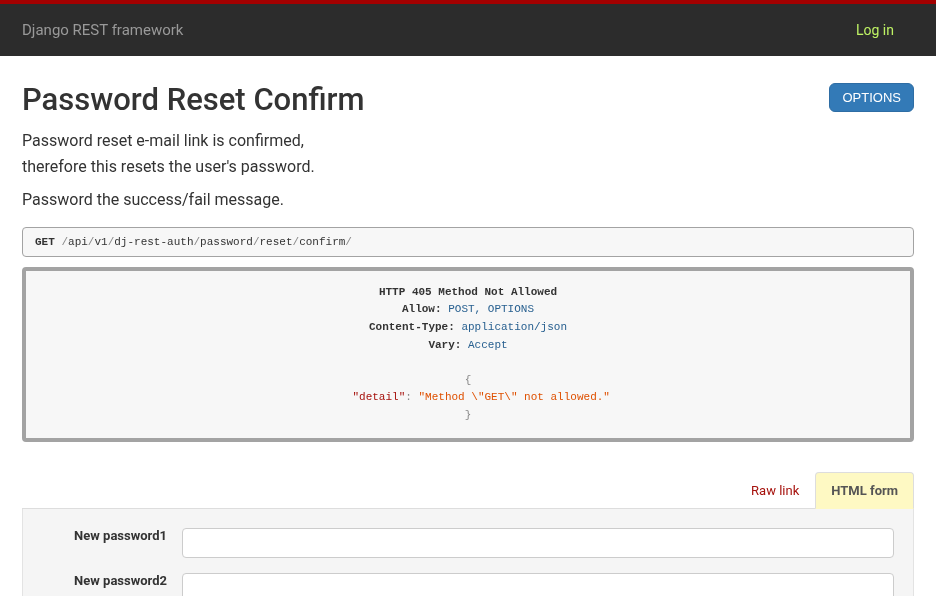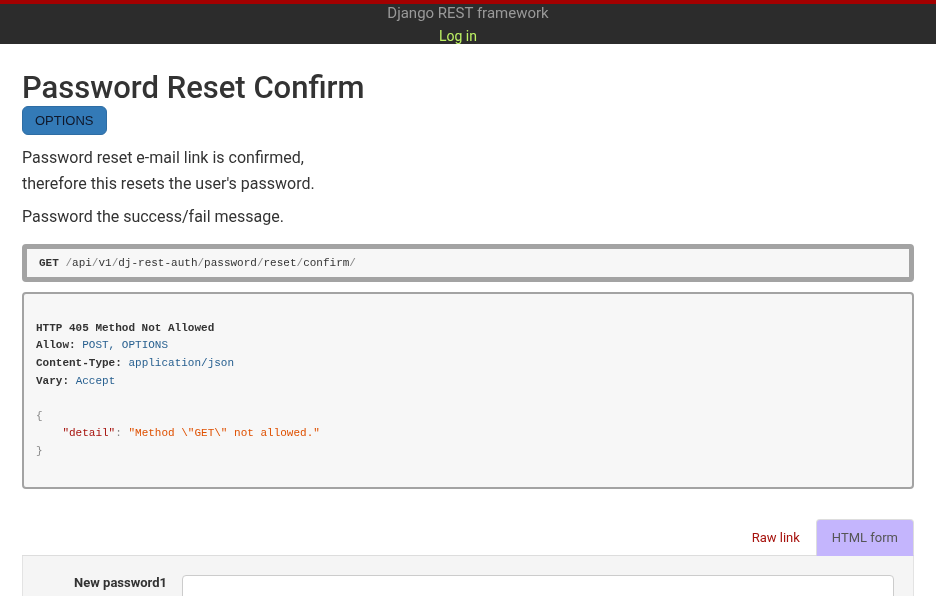--- a/index.html
+++ b/index.html
@@ -8,103 +8,102 @@
       font-size: 14px;
       color: #333;
       background: #fff;
     }
     .top-bar {
       height: 4px;
       background: #a30000;
     }
     .navbar {
       background: #2c2c2c;
-      height: 40px;
+      height: 52px;
       display: flex;
       align-items: center;
       justify-content: space-between;
       padding: 0 22px;
-      flex-direction: column;
     }
     .navbar-brand {
       color: #999;
       font-size: 15px;
       text-decoration: none;
     }
     .navbar-login {
       color: #bef264;
       font-size: 14px;
       text-decoration: none;
       padding-right: 20px;
     }
     .container {
       padding: 20px 22px;
     }
     .page-header-row {
       display: flex;
       justify-content: space-between;
-      align-items: flex-start;
+      align-items: center;
       margin-bottom: 10px;
-      flex-direction: column;
     }
     .page-header h1 {
       font-size: 31px;
       font-weight: 500;
       color: #333;
       margin-top: 5px;
     }
     .btn {
       display: inline-block;
       padding: 6px 12px;
       font-size: 13px;
       font-weight: 400;
       text-align: center;
       border: 1px solid transparent;
       border-radius: 4px;
       cursor: pointer;
       text-decoration: none;
       background-image: none;
     }
     .btn-primary {
-      color: #0f172a;
+      color: #ffffff;
       background-color: #337ab7;
       border-color: #2e6da4;
       border-radius: 6px;
     }
     .description {
       color: #333;
       font-size: 16px;
       line-height: 1.6;
       margin-bottom: 14px;
       max-width: 320px;
     }
     .description p { margin-bottom: 8px; }
     .request-info {
       background: #f7f7f7;
-      border: 5px solid #a3a3a3;
+      border: 1px solid #a3a3a3;
       border-radius: 4px;
       padding: 8px 12px;
       margin-bottom: 10px;
       font-family: Menlo, Monaco, Consolas, "Courier New", monospace;
       font-size: 11px;
       color: #333;
     }
     .request-info .method { font-weight: bold; }
     .request-info .path-part { color: #333; }
     .request-info .slash { color: #888; }
     .response-info {
       background: #f7f7f7;
-      border: 2px solid #a3a3a3;
-      border-radius: 4px;
-      padding: 26px 12px;
+      border: 4px solid #a3a3a3;
+      border-radius: 4px;
+      padding: 13px 12px;
       margin-bottom: 20px;
       font-family: Menlo, Monaco, Consolas, "Courier New", monospace;
       font-size: 11px;
       line-height: 1.6;
       white-space: pre;
+      text-align: center;
     }
     .prettyprint .status { font-weight: bold; }
     .prettyprint .header-key { font-weight: bold; }
     .prettyprint .header-val { color: #286090; }
     .prettyprint .json-key { color: #a6120d; }
     .prettyprint .json-str { color: #df5000; }
     .prettyprint .json-punc { color: #888; }
     .tabbable {
       margin-top: 30px;
     }
@@ -121,23 +120,24 @@
       display: block;
       padding: 10px 15px;
       color: #a6120d;
       text-decoration: none;
       border: 1px solid transparent;
       border-radius: 4px 4px 0 0;
       font-size: 13px;
     }
     .nav-tabs li.active a {
       color: #555;
-      background: #c4b5fd;
+      background: #fef9c3;
       border: 1px solid #ddd;
       border-bottom-color: transparent;
+      font-weight: bold;
     }
     .well {
       background: #f5f5f5;
       border: 1px solid #e3e3e3;
       border-radius: 4px;
       padding: 19px;
     }
     .tab-content .well {
       border-top-left-radius: 0;
       border-top-right-radius: 0;

